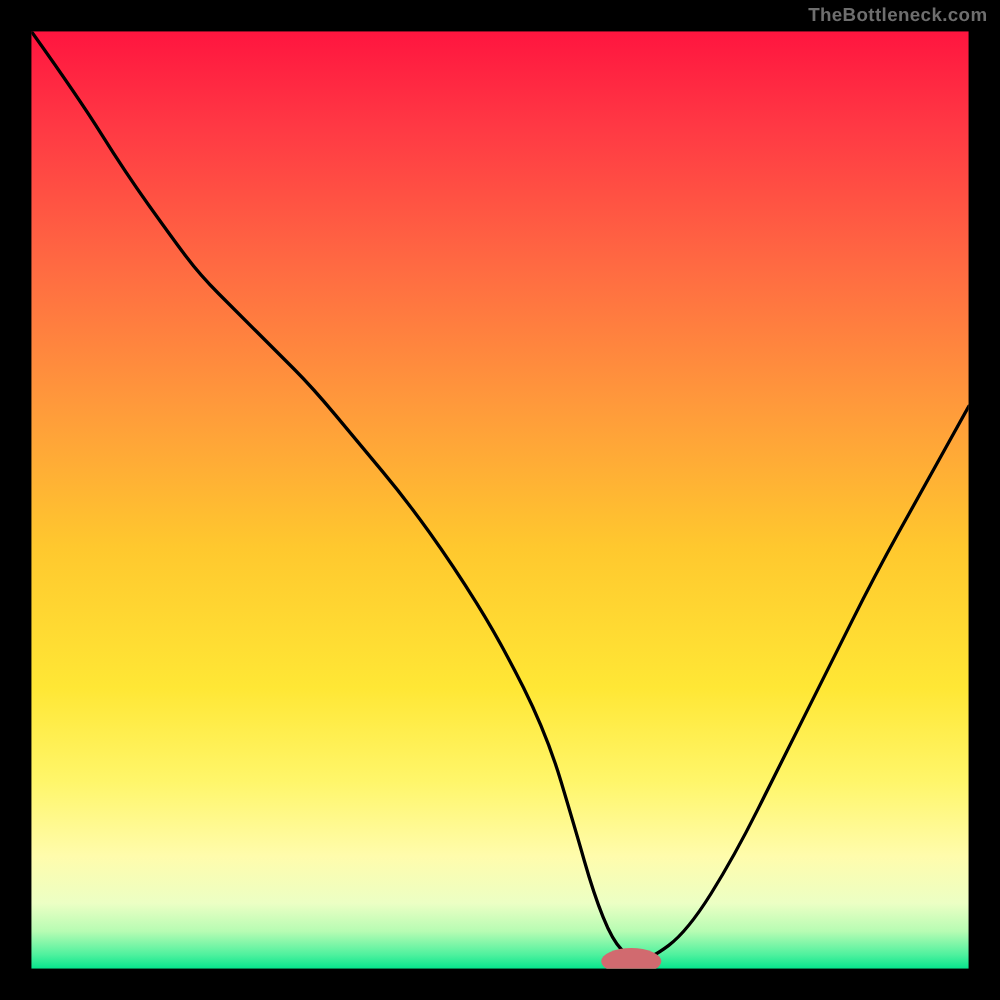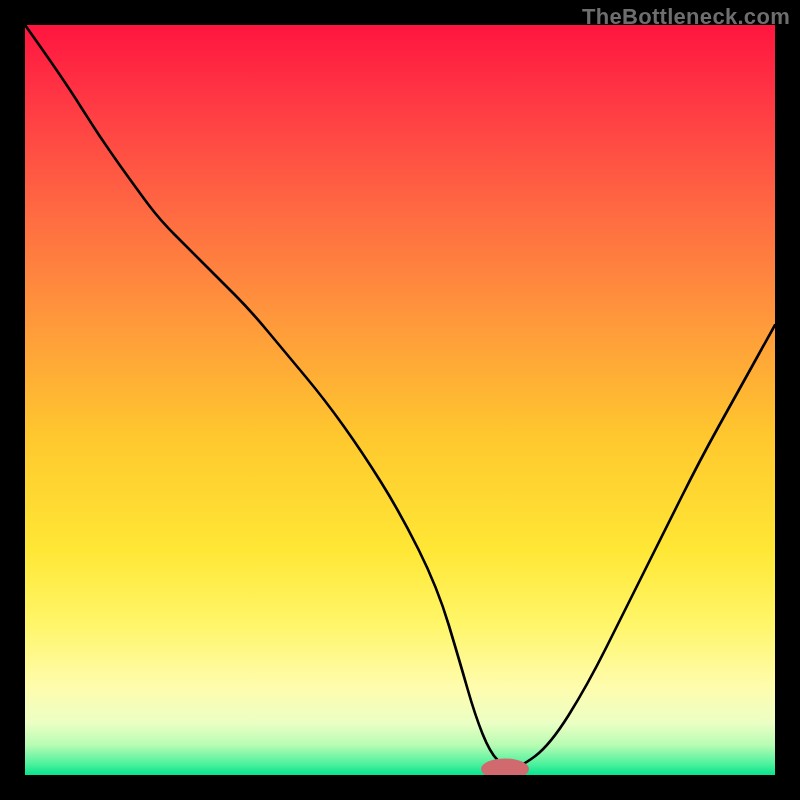--- a/index.html
+++ b/index.html
@@ -14,21 +14,21 @@
   .container {
     position: relative;
     width: 800px;
     height: 800px;
   }
   .attribution {
     position: absolute;
     top: 4px;
     right: 10px;
     color: #6e6e6e;
-    font-size: 22px;
+    font-size: 15px;
     font-weight: 600;
     letter-spacing: 0.3px;
     z-index: 10;
   }
   .plot {
     position: absolute;
     left: 25px;
     top: 25px;
     width: 750px;
     height: 750px;

